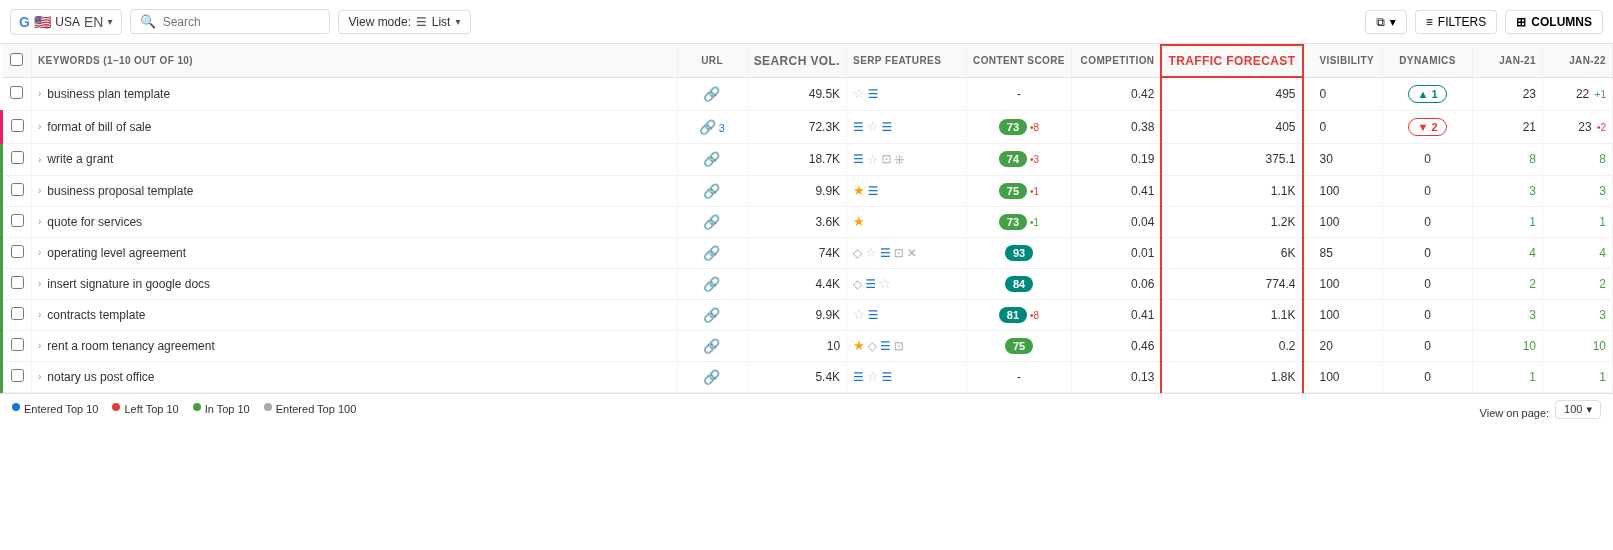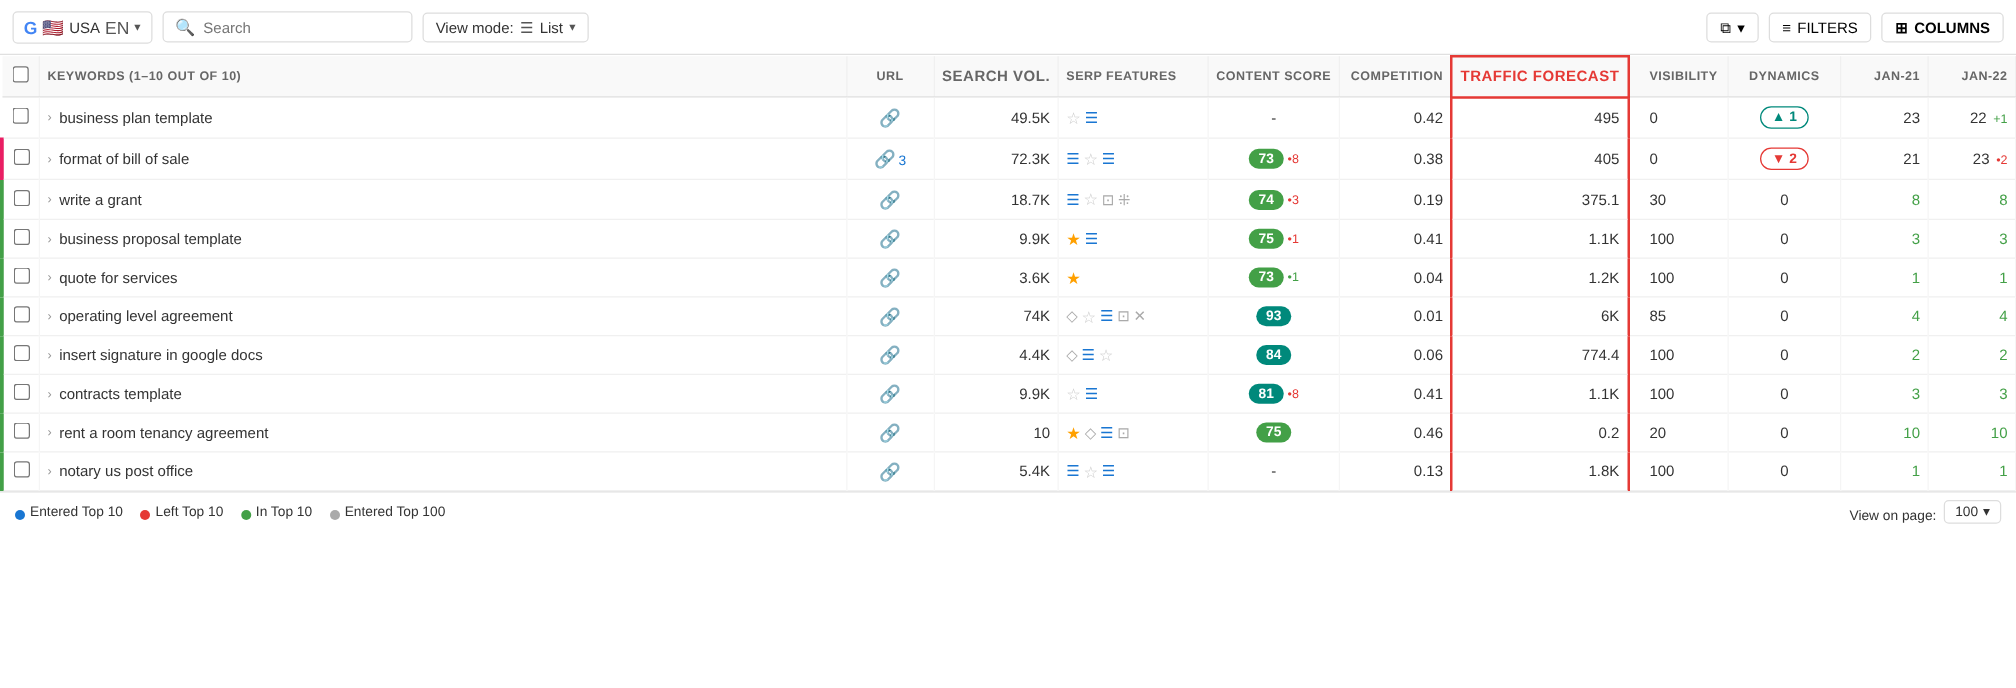--- a/index.html
+++ b/index.html
@@ -183,21 +183,21 @@
     
     .footer {
       display: flex;
       align-items: center;
       justify-content: space-between;
       padding: 6px 12px;
       border-top: 1px solid #e0e0e0;
       font-size: 11px;
     }
     .legend { display: flex; align-items: center; gap: 14px; }
-    .legend-item { display: flex; align-items: flex-end; gap: 4px; }
+    .legend-item { display: flex; align-items: flex-start; gap: 4px; }
     .dot { width: 8px; height: 8px; border-radius: 50%; }
     .dot.blue { background: #1976d2; }
     .dot.red { background: #e53935; }
     .dot.green { background: #43a047; }
     .dot.gray { background: #aaa; }
     
     .view-on-page { display: flex; align-items: flex-end; gap: 6px; }
     .page-count {
       border: 1px solid #ddd;
       border-radius: 4px;

